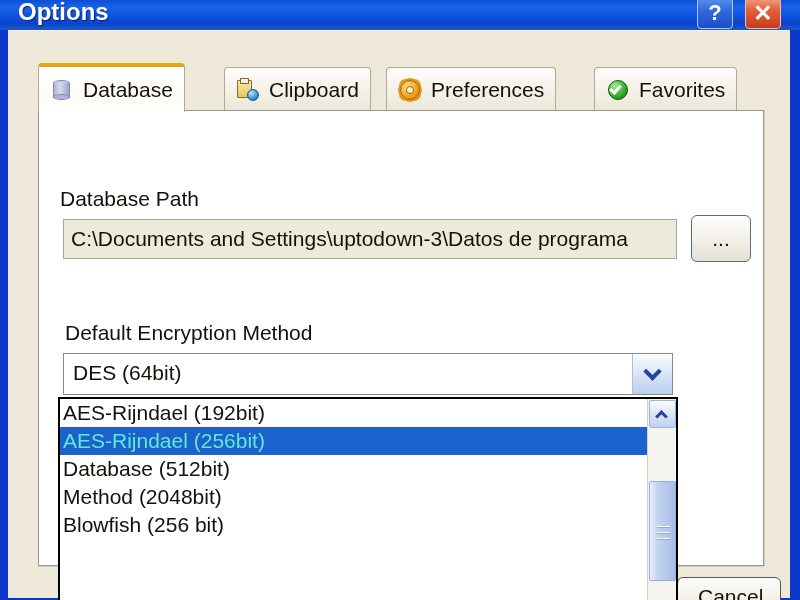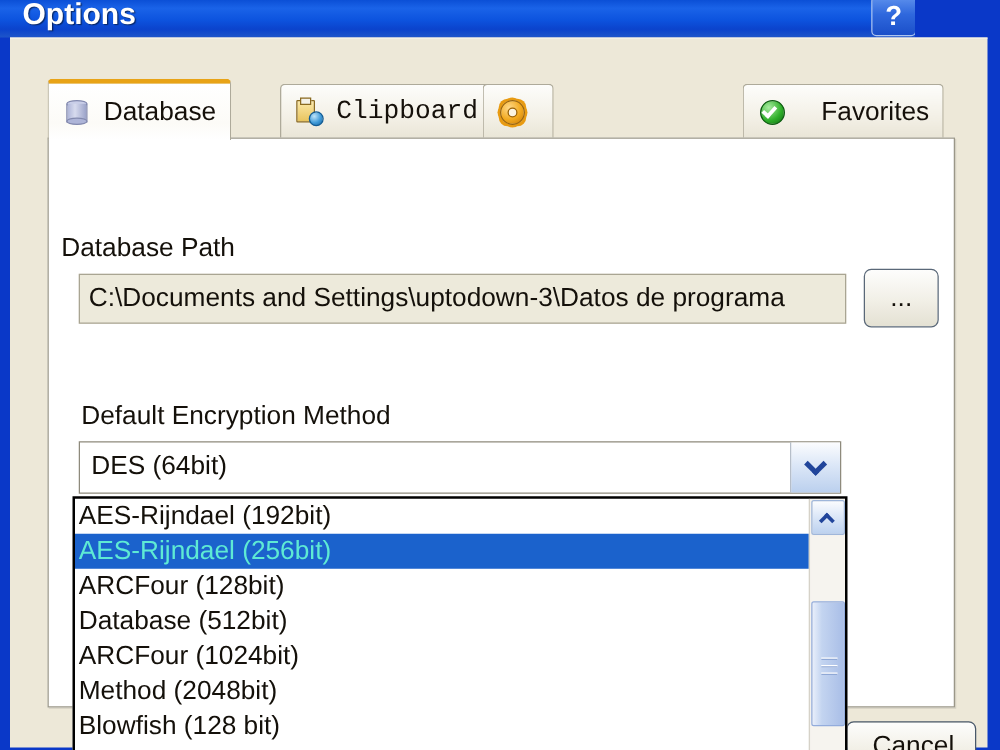--- a/index.html
+++ b/index.html
@@ -17,21 +17,21 @@
     left: 0; top: 0;
     width: 800px; height: 600px;
     background: #0A38C8;
     overflow: hidden;
   }
 
   
   #title-bar {
     position: absolute;
     left: 0; top: 0;
-    width: 732px; height: 30px;
+    width: 800px; height: 30px;
     background: linear-gradient(180deg,
         #0B4FD6 0%,
         #1A63E8 22%,
         #0D54DF 52%,
         #0B43CC 78%,
         #1E55C9 100%);
     overflow: hidden;
   }
   #title-text {
     position: absolute;
@@ -195,21 +195,21 @@
     border: 1px solid #9B9788;
     box-shadow: 1px 1px 0 rgba(0,0,0,0.10);
   }
 
   .field-label {
     position: absolute;
     font-size: 21px;
     color: #14100A;
     white-space: nowrap;
   }
-  #database-path-label { left: 10px; top: 76px; }
+  #database-path-label { left: 21px; top: 76px; }
   #encryption-label    { left: 26px; top: 210px; }
 
   
   #database-path-input {
     position: absolute;
     left: 24px; top: 108px;
     width: 614px; height: 40px;
     background: #EDEADB;
     border: 1px solid #A9A593;
     font-family: "Liberation Sans", sans-serif;
@@ -382,37 +382,38 @@
 
       <div class="tab active" style="left:0px;">
         <span class="tab-icon">
           <span class="ico-db-top"></span>
           <span class="ico-db-body"></span>
           <span class="ico-db-bot"></span>
         </span>
         <span class="tab-label">Database</span>
       </div>
 
-      <div class="tab" style="left:186px;font-family:Liberation Mono, monospace;">
+      <div class="tab" style="left:186px;">
         <span class="tab-icon">
           <span class="ico-clip-board"></span>
           <span class="ico-clip-paper"></span>
           <span class="ico-clip-globe"></span>
         </span>
         <span class="tab-label">Clipboard</span>
       </div>
 
       <div class="tab" style="left:348px;">
         <span class="tab-icon">
           <span class="ico-gear"></span>
           <span class="ico-gear-hole"></span>
         </span>
-      </div>
-
-      <div class="tab" style="left:556px;gap:18px;">
+        <span class="tab-label">Preferences</span>
+      </div>
+
+      <div class="tab" style="left:556px;">
         <span class="tab-icon">
           <span class="ico-check-circle"></span>
           <span class="ico-check-mark"></span>
         </span>
         <span class="tab-label">Favorites</span>
       </div>
 
     </div>
 
     <div id="tab-panel">
@@ -433,25 +434,22 @@
       </div>
 
     </div>
 
     <button id="cancel-button">Cancel</button>
 
     <div id="encryption-dropdown-list">
 
       <div class="dropdown-option">AES-Rijndael (192bit)</div>
       <div class="dropdown-option selected">AES-Rijndael (256bit)</div>
-      <div class="dropdown-option">ARCFour (128bit)</div>
       <div class="dropdown-option">Database (512bit)</div>
-      <div class="dropdown-option">ARCFour (1024bit)</div>
       <div class="dropdown-option">Method (2048bit)</div>
-      <div class="dropdown-option">Blowfish (128 bit)</div>
       <div class="dropdown-option">Blowfish (256 bit)</div>
 
       <div id="dropdown-scrollbar">
         <div class="sb-btn" id="sb-up">
           <span class="sb-arrow"></span>
         </div>
         <div id="sb-track">
           <div id="sb-thumb">
             <span class="sb-grip" style="top:44px;"></span>
             <span class="sb-grip" style="top:50px;"></span>

